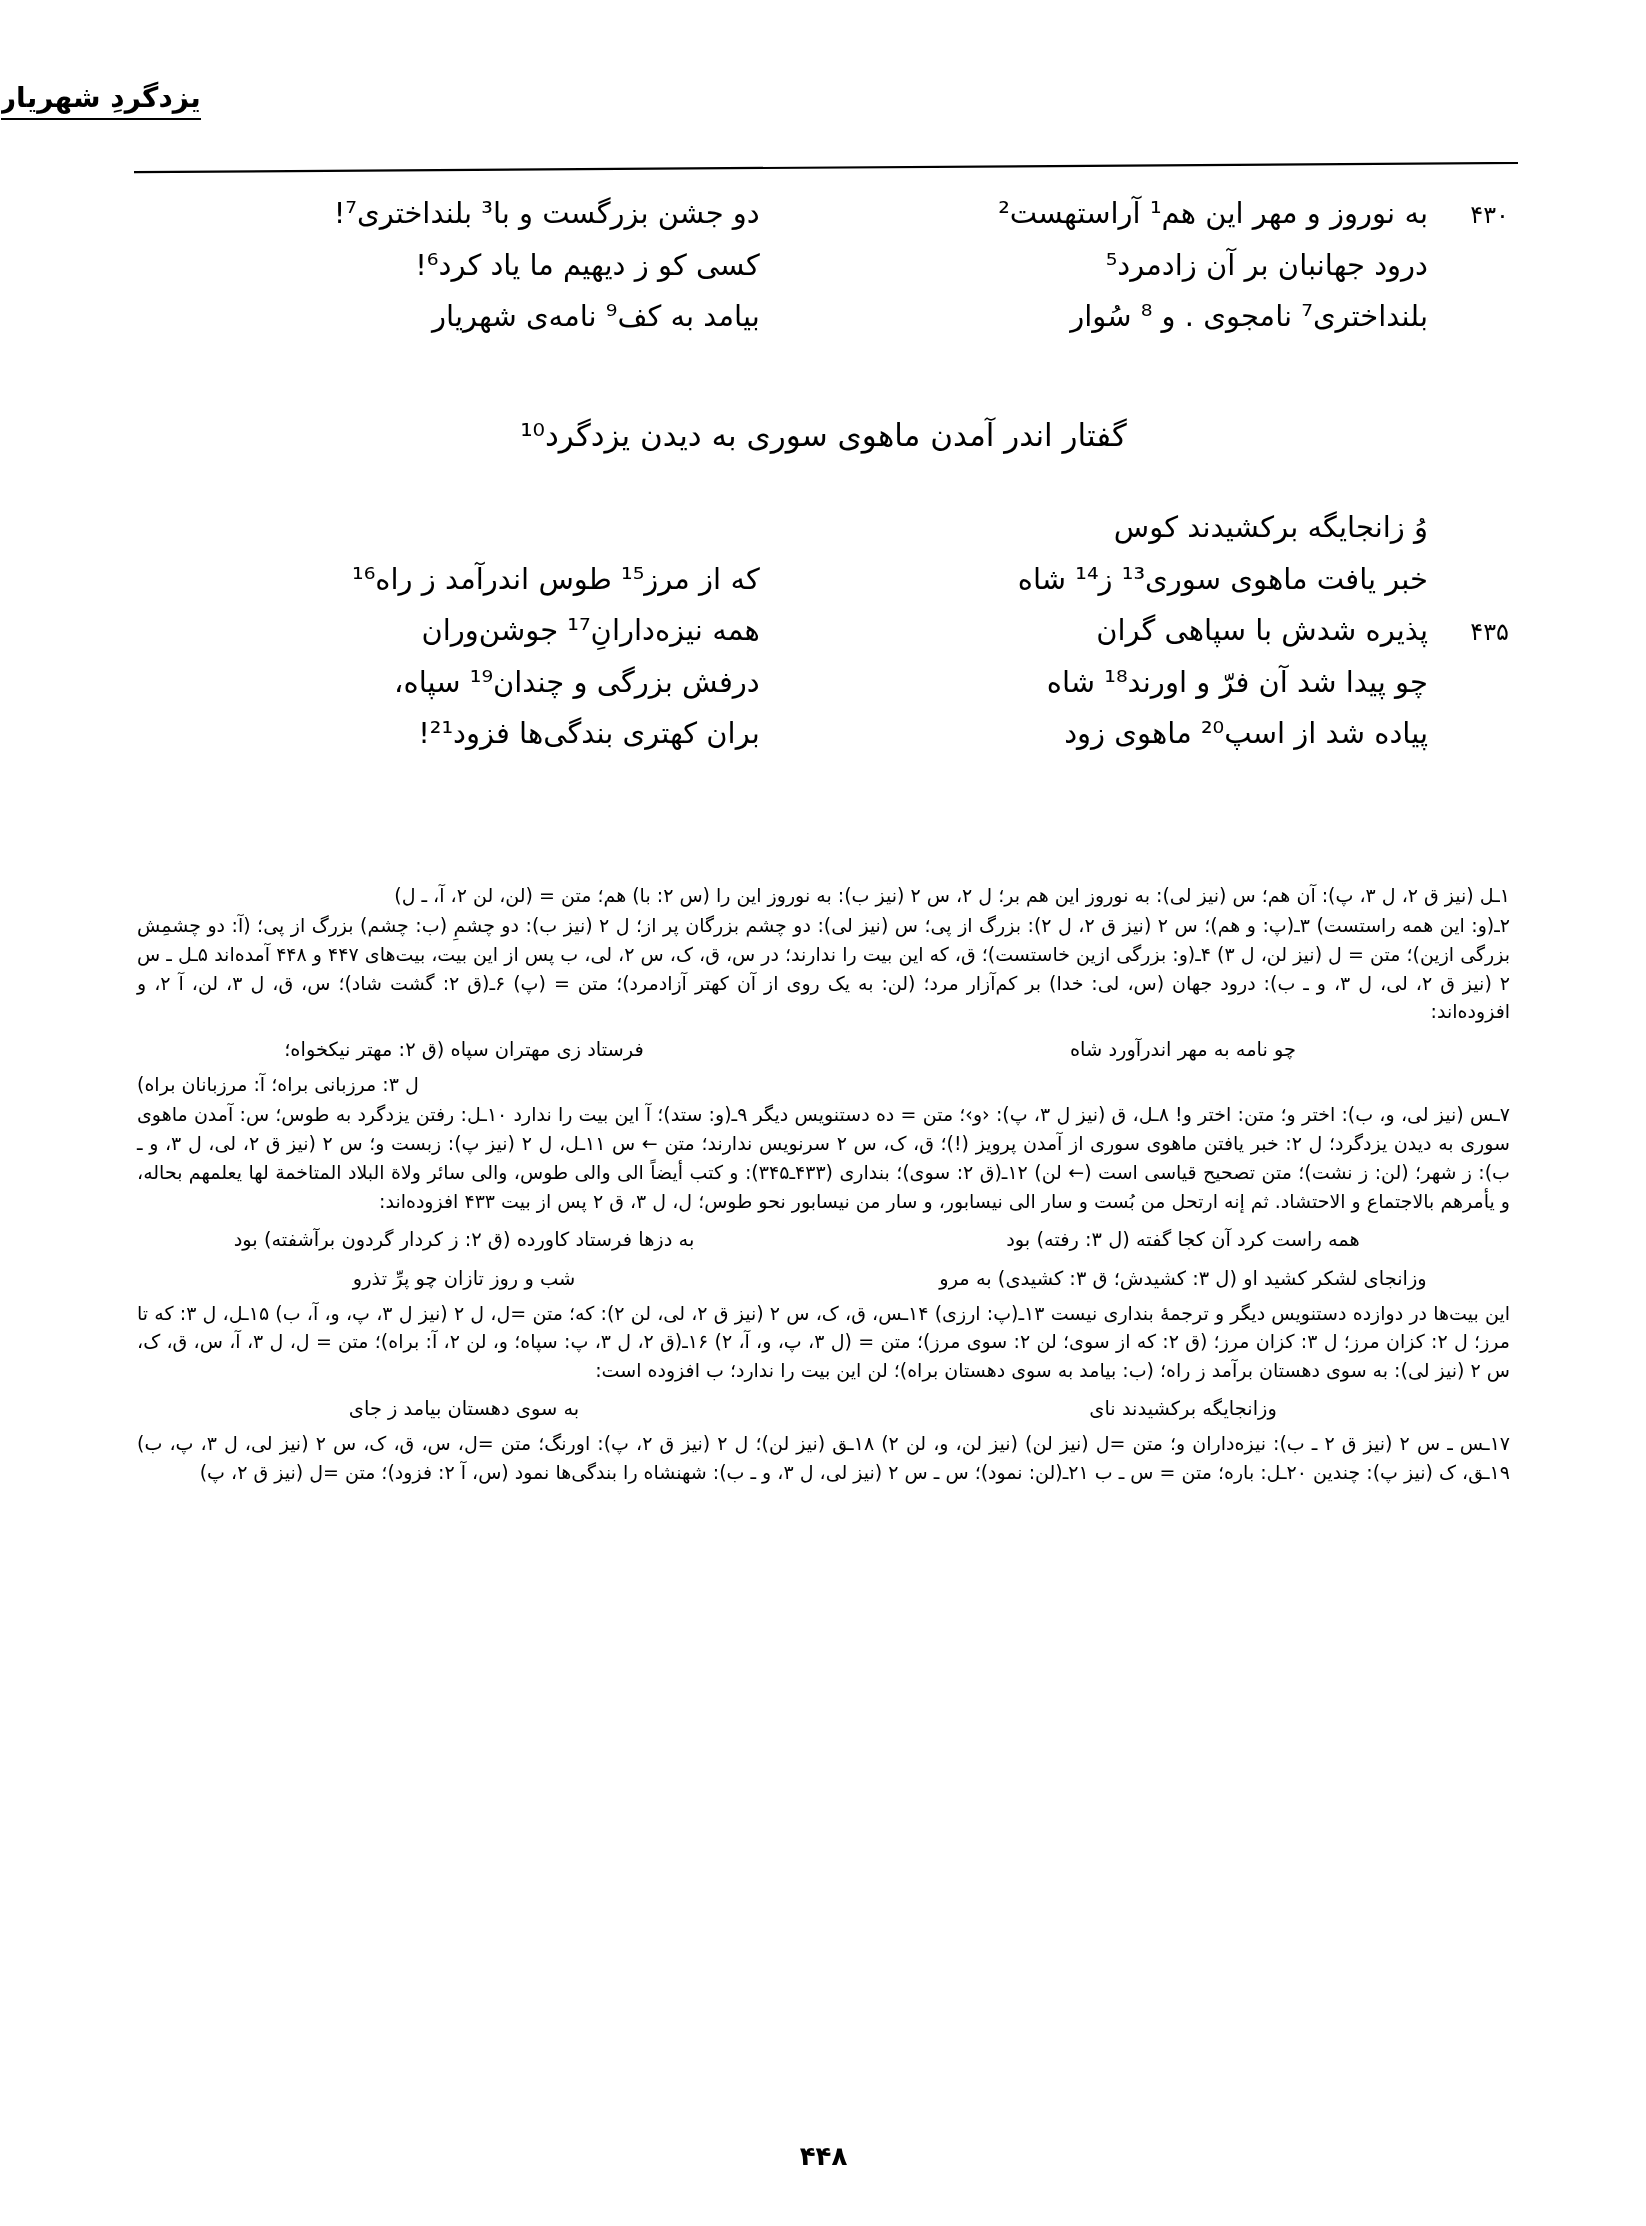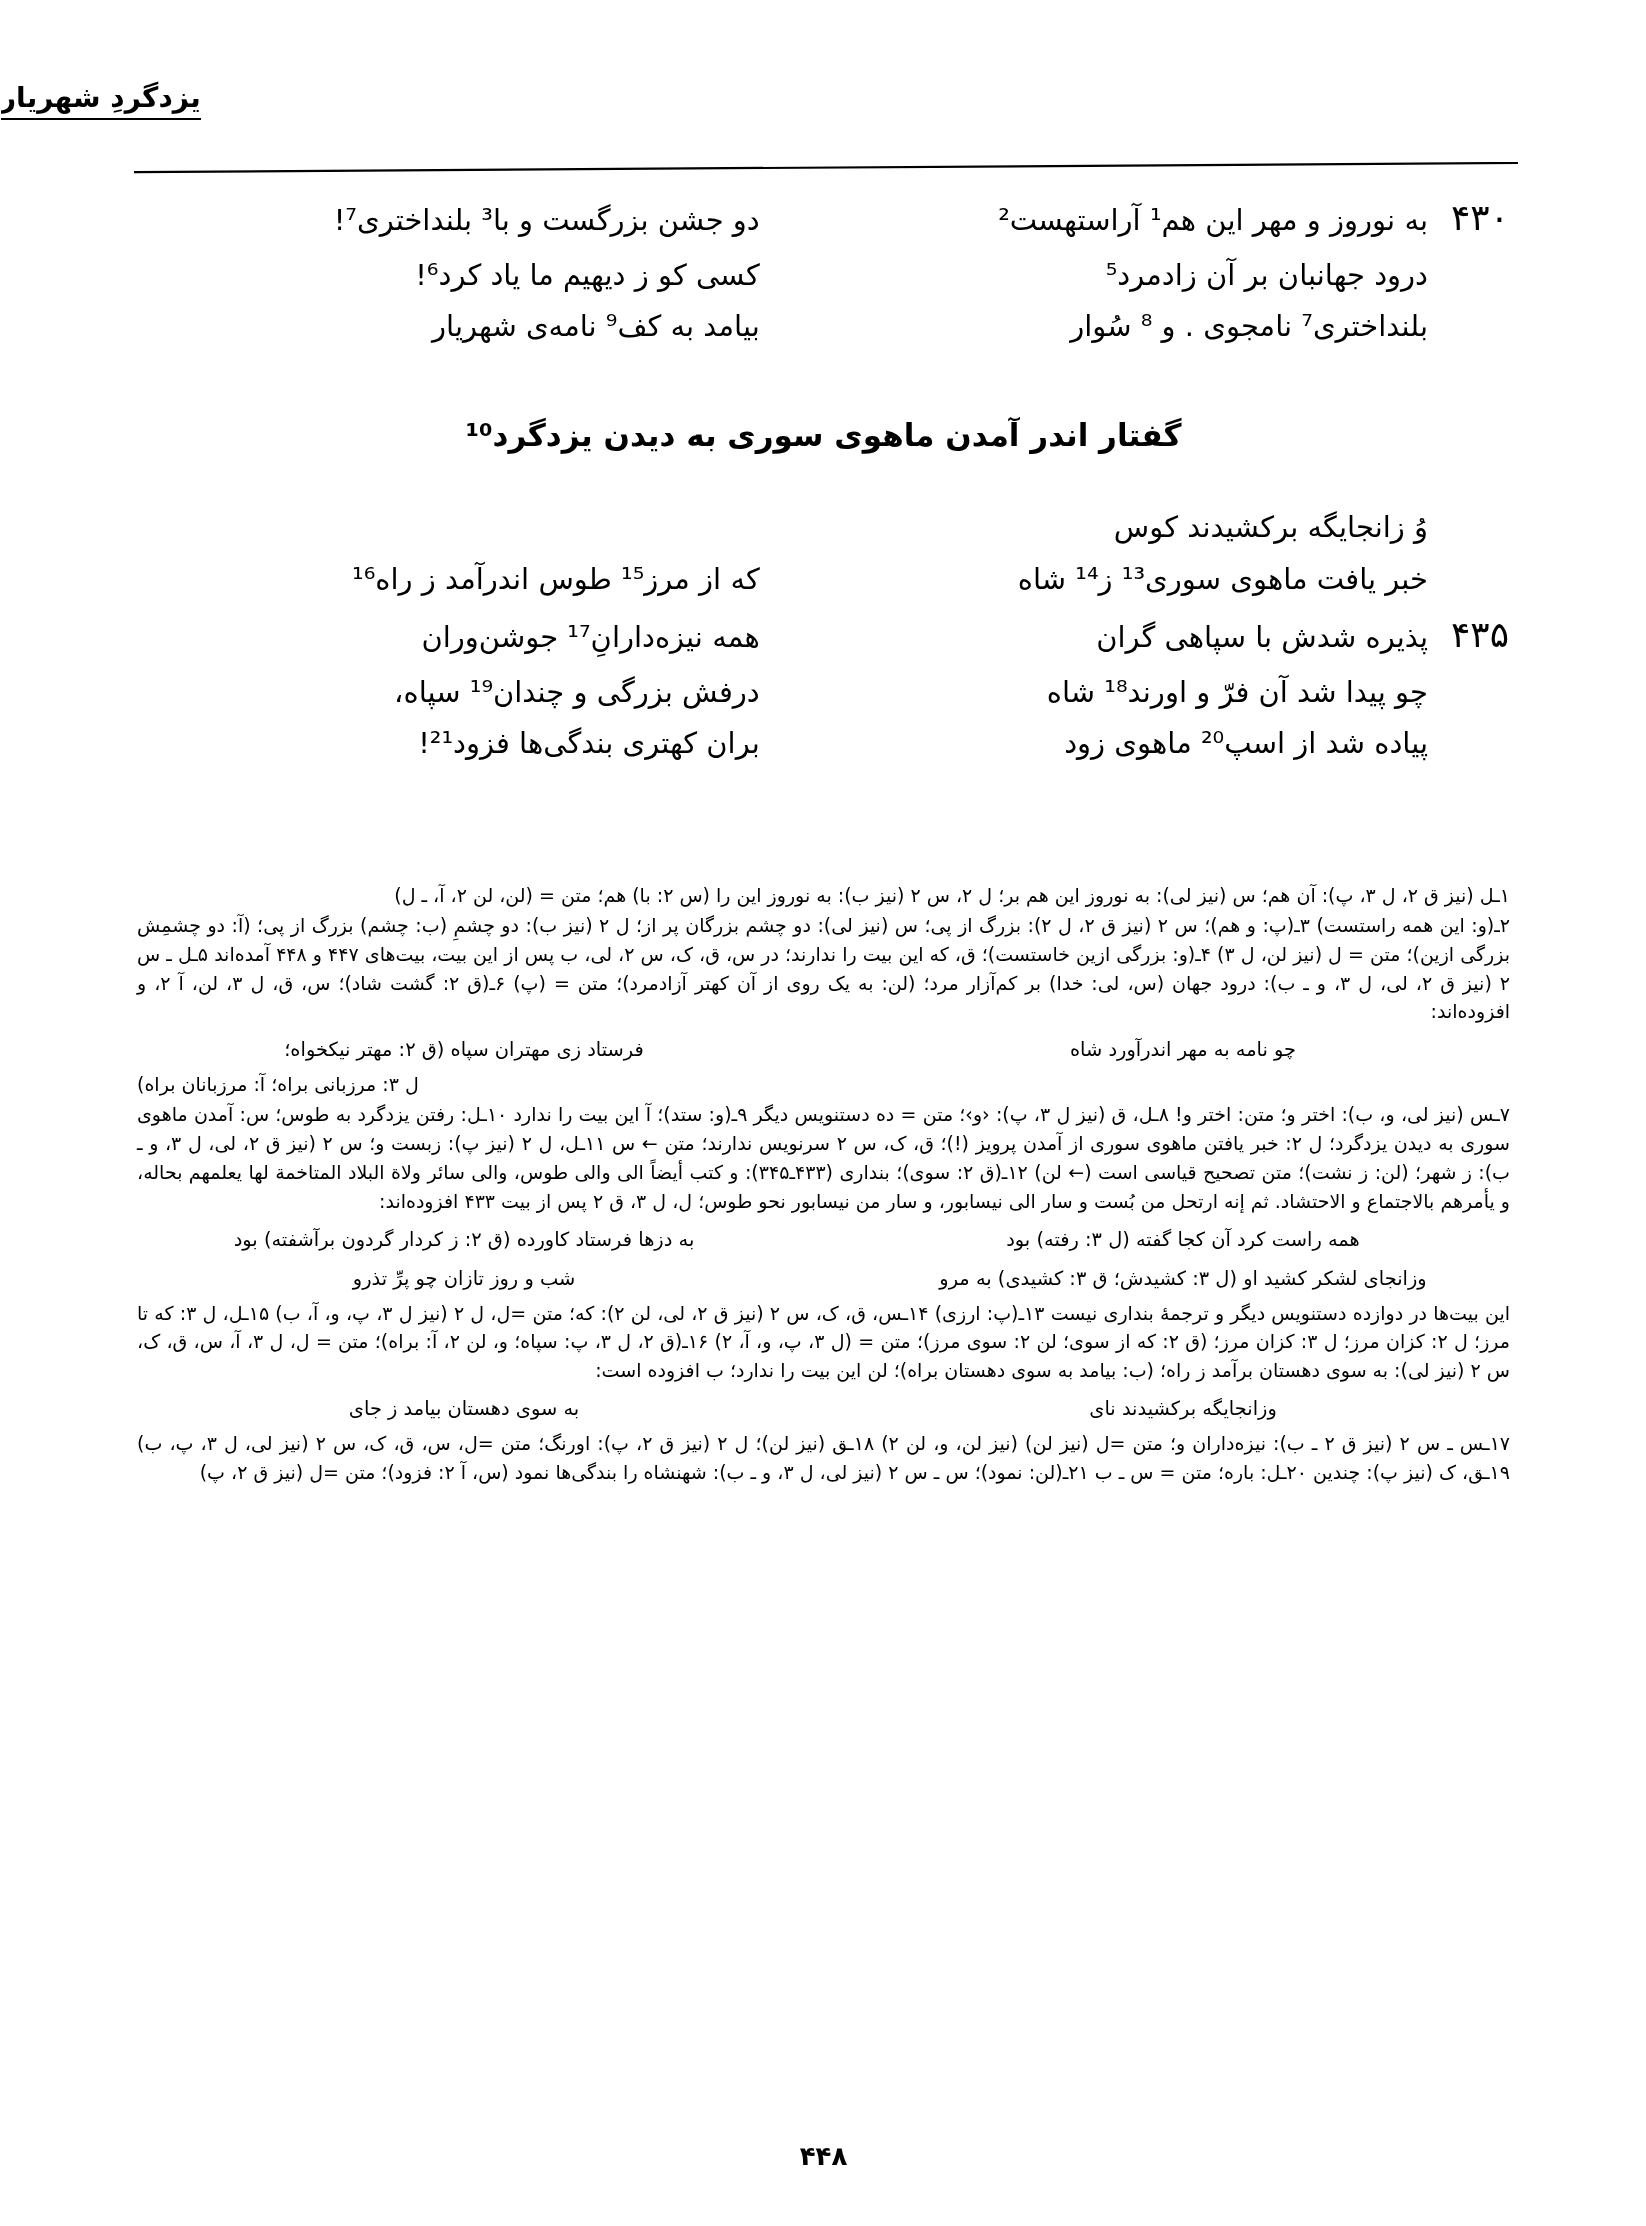--- a/index.html
+++ b/index.html
@@ -61,32 +61,32 @@
     justify-content:space-between;
     white-space:nowrap;
   }
   
   .hemi.right{padding-left:37px;}
   .hemi.left{padding-right:28px;padding-left:18.5px;}
   .linenum{
     display:inline-block;
     width:68px;
     text-align:right;
-    font-size:36px;
+    font-size:24px;
     padding-left:13px;
     flex:0 0 auto;
   }
 
   
   .section-title{
     position:absolute;
     left:0;right:0;
     text-align:center;
     font-size:31px;
-    font-weight:bold;
+    font-weight:normal;
   }
 
   
   .notes{
     position:absolute;
     left:137px; right:137px;
     font-size:19px;
     line-height:1.52;
     text-align:justify;
   }

